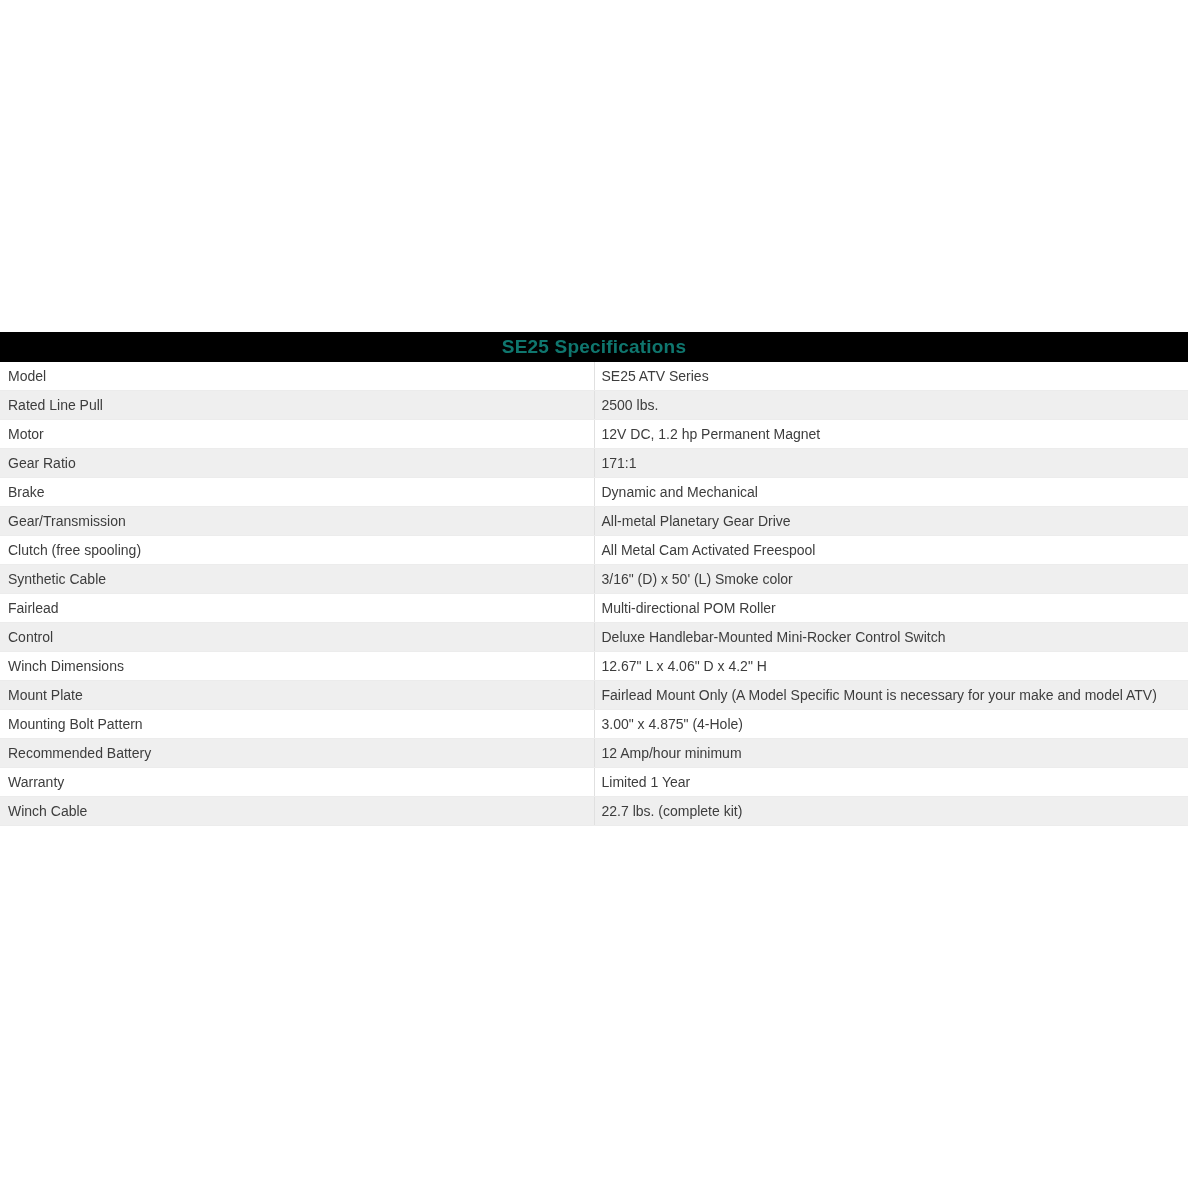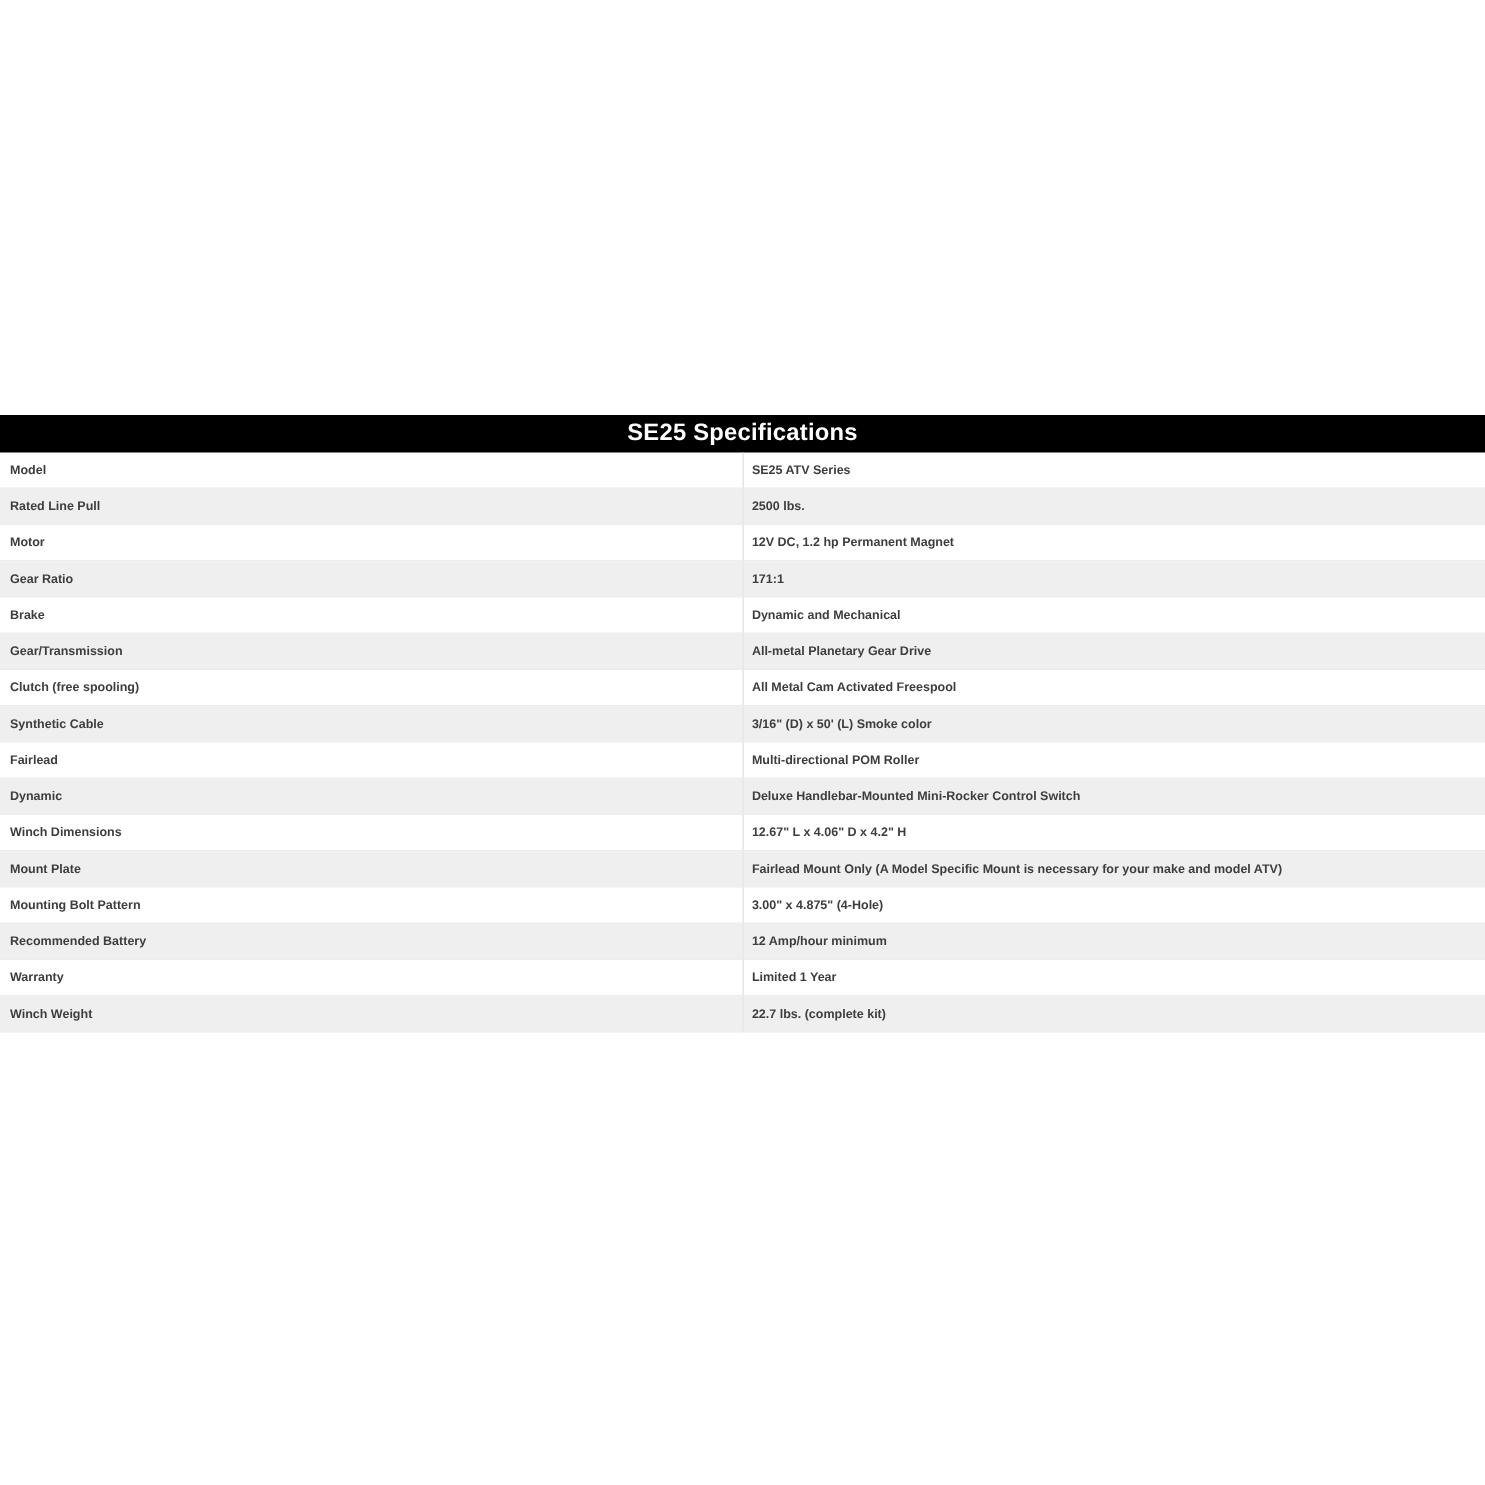--- a/index.html
+++ b/index.html
@@ -19,32 +19,32 @@
     left: 0;
     width: 1188px;
   }
   table.spec-table {
     width: 100%;
     border-collapse: collapse;
     table-layout: fixed;
   }
   table.spec-table th.title-cell {
     background: #000000;
-    color: #ffffff;
+    color: #0f766e;
     font-size: 19px;
     font-weight: bold;
     text-align: center;
     height: 30px;
     padding: 0;
     letter-spacing: 0.2px;
   }
   table.spec-table td {
     height: 28px;
-    font-size: 10px;
-    font-weight: bold;
+    font-size: 14px;
+    font-weight: normal;
     color: #3d3d3d;
     vertical-align: middle;
     padding: 0 8px;
     border-bottom: 1px solid #ececec;
     white-space: nowrap;
     overflow: hidden;
   }
   table.spec-table td.label-cell {
     width: 204px;
     border-right: 1px solid #e0e0e0;
@@ -101,21 +101,21 @@
       </tr>
       <tr>
         <td class="label-cell">Synthetic Cable</td>
         <td class="value-cell">3/16" (D) x 50' (L) Smoke color</td>
       </tr>
       <tr>
         <td class="label-cell">Fairlead</td>
         <td class="value-cell">Multi-directional POM Roller</td>
       </tr>
       <tr>
-        <td class="label-cell">Dynamic</td>
+        <td class="label-cell">Control</td>
         <td class="value-cell">Deluxe Handlebar-Mounted Mini-Rocker Control Switch</td>
       </tr>
       <tr>
         <td class="label-cell">Winch Dimensions</td>
         <td class="value-cell">12.67" L x 4.06" D x 4.2" H</td>
       </tr>
       <tr>
         <td class="label-cell">Mount Plate</td>
         <td class="value-cell">Fairlead Mount Only (A Model Specific Mount is necessary for your make and model ATV)</td>
       </tr>
@@ -125,18 +125,18 @@
       </tr>
       <tr>
         <td class="label-cell">Recommended Battery</td>
         <td class="value-cell">12 Amp/hour minimum</td>
       </tr>
       <tr>
         <td class="label-cell">Warranty</td>
         <td class="value-cell">Limited 1 Year</td>
       </tr>
       <tr>
-        <td class="label-cell">Winch Weight</td>
+        <td class="label-cell">Winch Cable</td>
         <td class="value-cell">22.7 lbs. (complete kit)</td>
       </tr>
     </tbody>
   </table>
 </div>
 
 </body></html>

